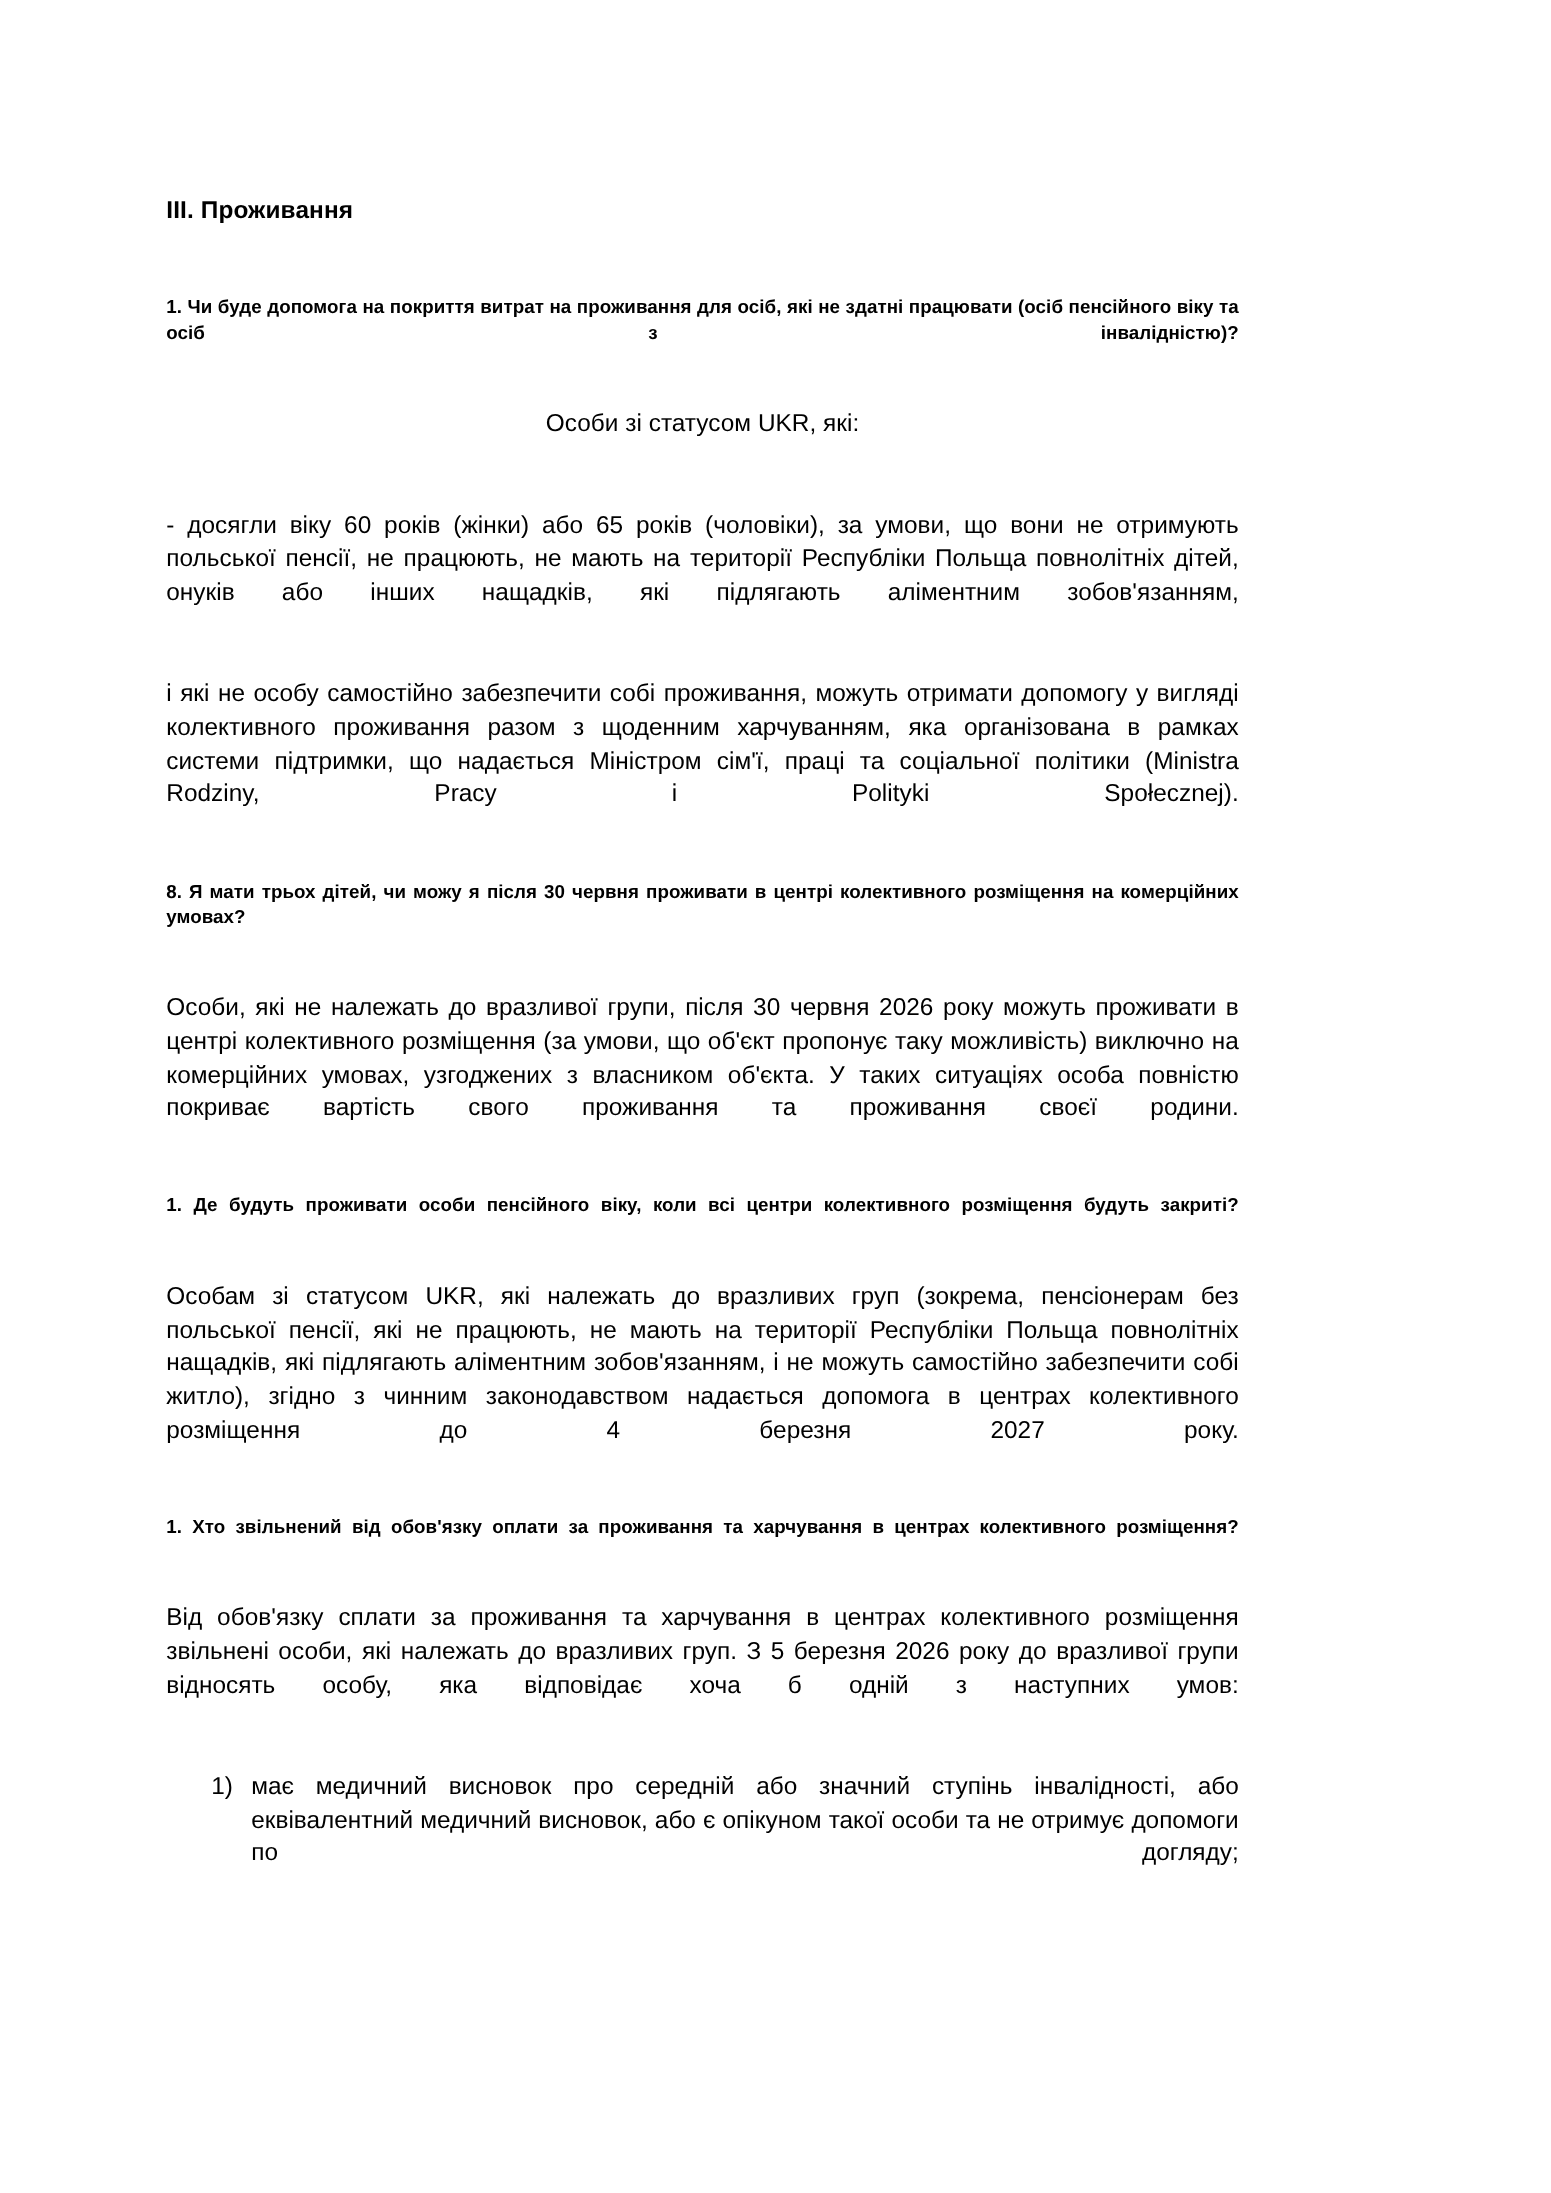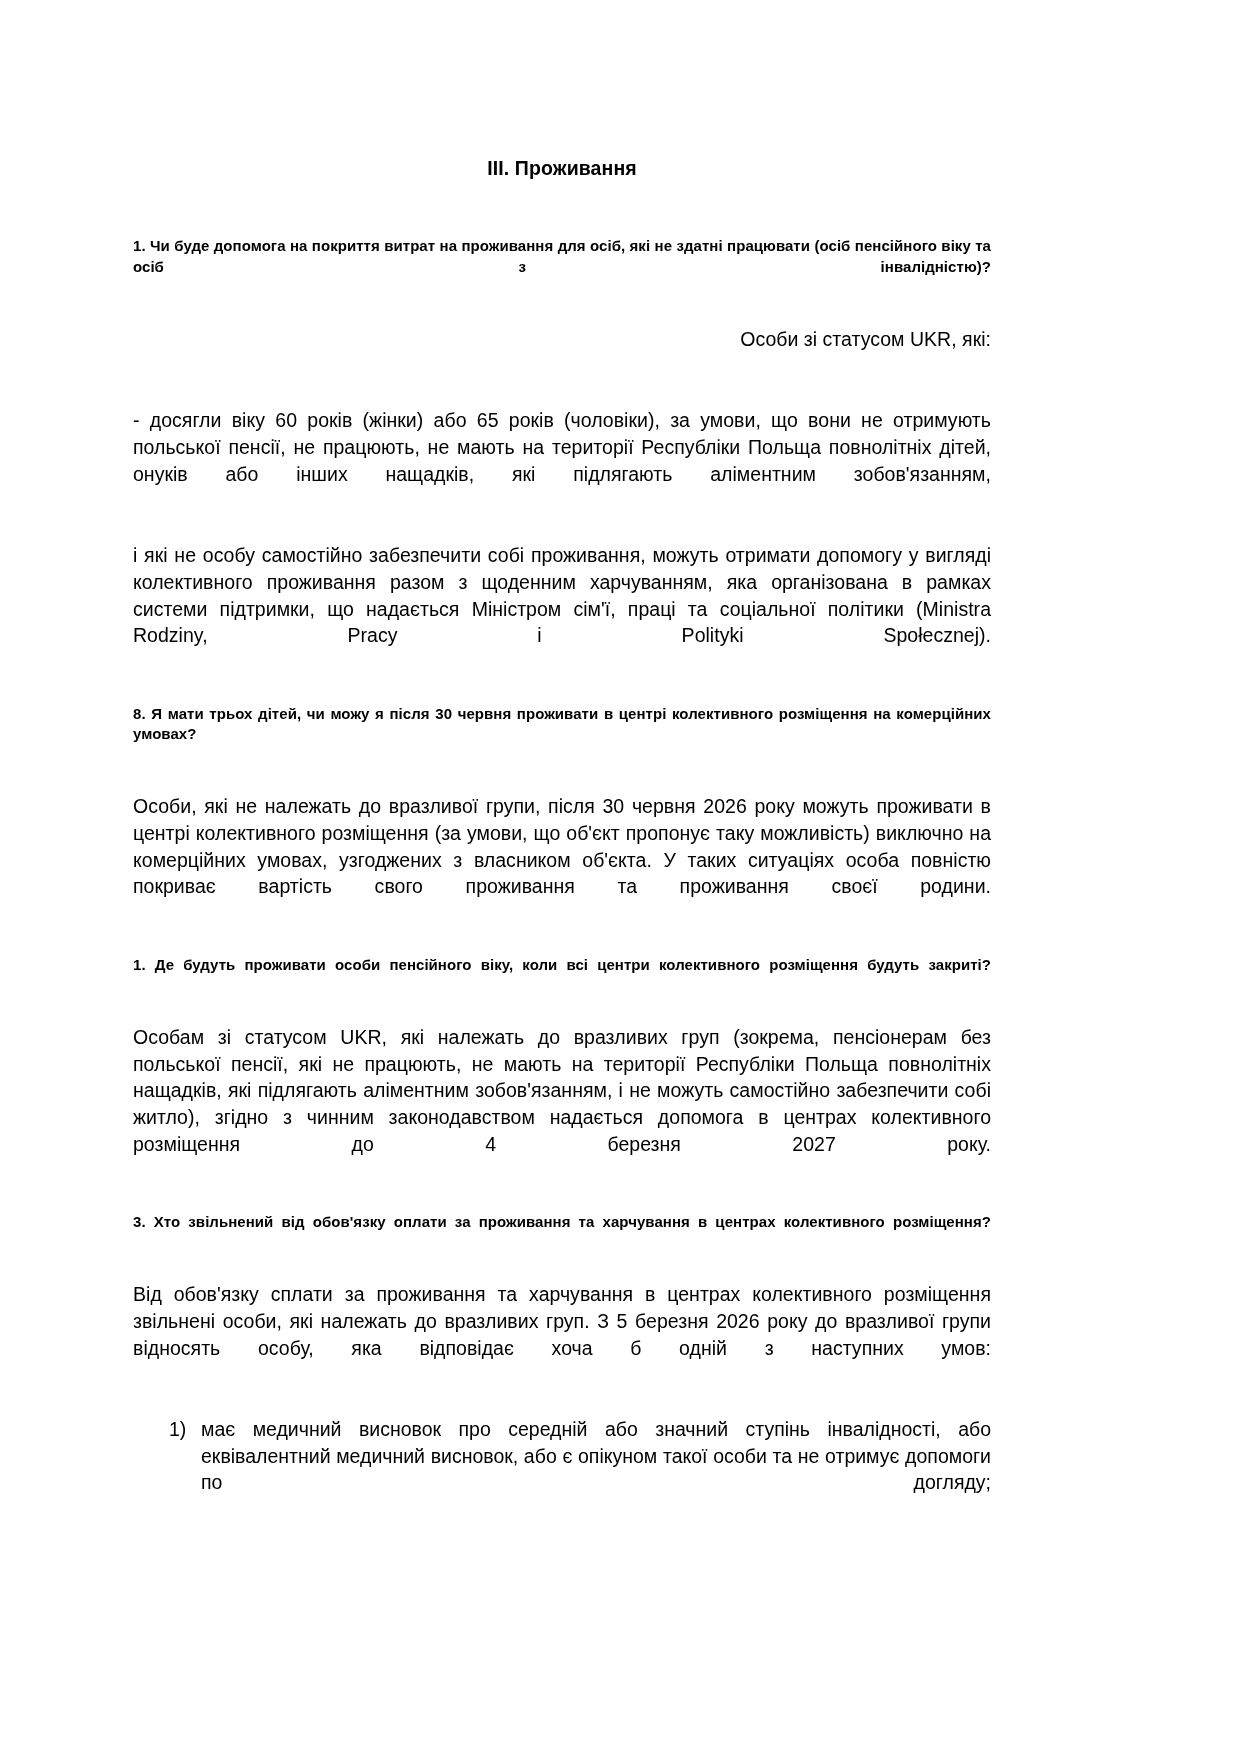--- a/index.html
+++ b/index.html
@@ -26,41 +26,41 @@
   .content {
     width: 858px;
   }
 
   
   .h-section {
     font-size: 19.5px;
     font-weight: bold;
     line-height: 1.34;
     margin: 0 0 29px 0;
-    text-align: center;
+    text-align: left;
     letter-spacing: 0.1px;
   }
   .q-heading {
     font-size: 15px;
     font-weight: bold;
     line-height: 1.37;
     margin: 0 0 28px 0;
     text-align: justify;
     letter-spacing: 0.05px;
   }
   p.body {
     font-size: 19.5px;
     font-weight: normal;
     line-height: 1.37;
     margin: 0 0 28px 0;
     text-align: justify;
     letter-spacing: 0.02px;
   }
   p.body.nojust {
-    text-align: right;
+    text-align: center;
   }
   
   p.body::after {
     content: "";
     display: inline-block;
     width: 100%;
   }
   .h-section::after,
   .q-heading::after {
     content: "";
@@ -113,21 +113,21 @@
     <p class="body"> і які не особу самостійно забезпечити собі проживання, можуть отримати допомогу у вигляді колективного проживання разом з щоденним харчуванням, яка організована в рамках системи підтримки, що надається Міністром сім'ї, праці та соціальної політики (Ministra Rodziny, Pracy i Polityki Społecznej).</p>
 
     <h2 class="q-heading">8. Я мати трьох дітей, чи можу я після 30 червня проживати в центрі колективного розміщення на комерційних умовах?</h2>
 
     <p class="body">Особи, які не належать до вразливої групи, після 30 червня 2026 року можуть проживати в центрі колективного розміщення (за умови, що об'єкт пропонує таку можливість) виключно на комерційних умовах, узгоджених з власником об'єкта. У таких ситуаціях особа повністю покриває вартість свого проживання та проживання своєї родини.</p>
 
     <h2 class="q-heading">1. Де будуть проживати особи пенсійного віку, коли всі центри колективного розміщення будуть закриті?</h2>
 
     <p class="body">Особам зі статусом UKR, які належать до вразливих груп (зокрема, пенсіонерам без польської пенсії, які не працюють, не мають на території Республіки Польща повнолітніх нащадків, які підлягають аліментним зобов'язанням, і не можуть самостійно забезпечити собі житло), згідно з чинним законодавством надається допомога в центрах колективного розміщення до 4 березня 2027 року.</p>
 
-    <h2 class="q-heading">3. Хто звільнений від обов'язку оплати за проживання та харчування в центрах колективного розміщення?</h2>
+    <h2 class="q-heading">1. Хто звільнений від обов'язку оплати за проживання та харчування в центрах колективного розміщення?</h2>
 
     <p class="body">Від обов'язку сплати за проживання та харчування в центрах колективного розміщення звільнені особи, які належать до вразливих груп. З 5 березня 2026 року до вразливої групи відносять особу, яка відповідає хоча б одній з наступних умов:</p>
 
     <ol class="num-list">
       <li>
         <span class="marker">1)</span>
         <span>має медичний висновок про середній або значний ступінь інвалідності, або еквівалентний медичний висновок, або є опікуном такої особи та не отримує допомоги по догляду;</span>
       </li>
 
     </ol>

